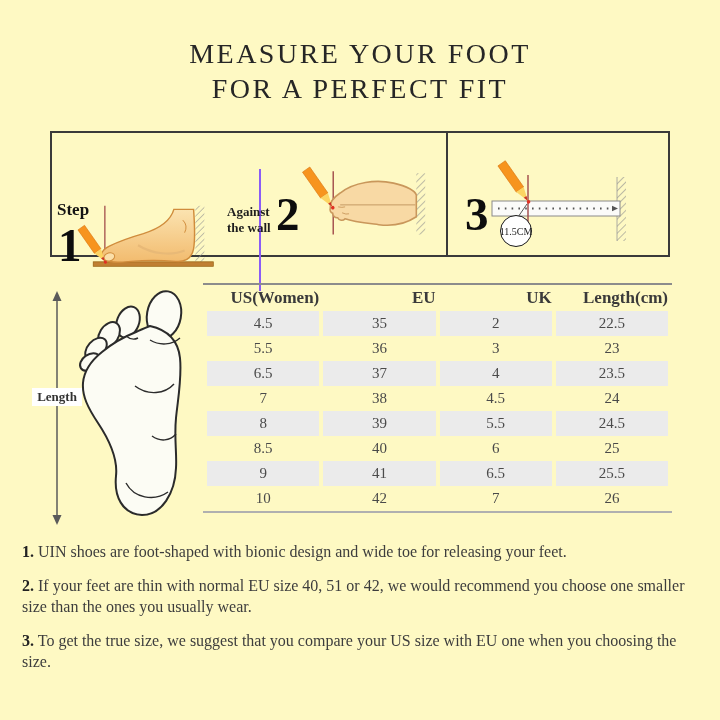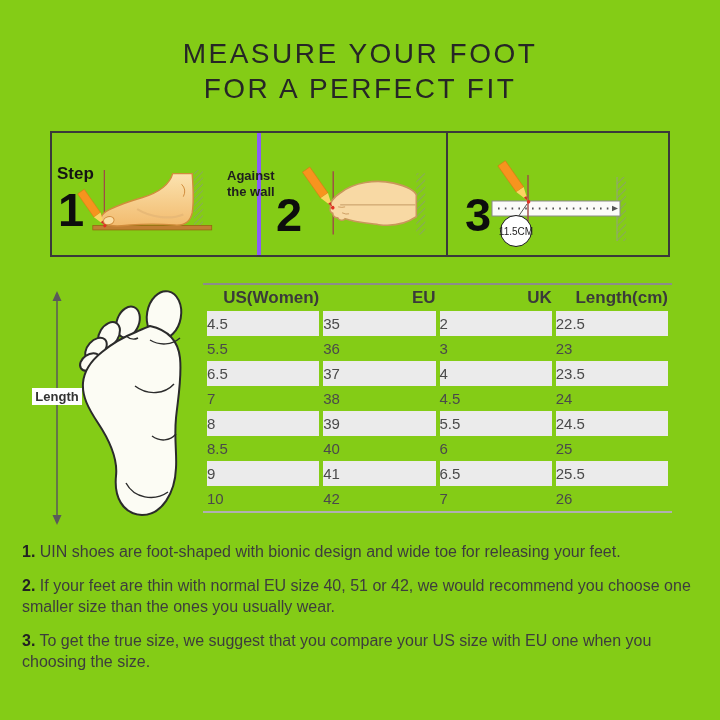--- a/index.html
+++ b/index.html
@@ -1,32 +1,32 @@
 <!DOCTYPE html>
 <html><head>
 <meta charset="utf-8">
 <style>
   * { margin:0; padding:0; box-sizing:border-box; }
   html,body { background:#ffffff; }
   .page {
     position:relative; width:720px; height:720px; margin:0 auto;
-    background:#84cc16; font-family:Liberation Sans, sans-serif; overflow:hidden;
+    background:#fef9c3; font-family:Liberation Serif, serif; overflow:hidden;
   }
   
   .title {
     position:absolute; top:36px; left:0; width:720px; text-align:center;
     color:#262626; font-size:28px; letter-spacing:2.5px; line-height:35px; font-weight:400;
   }
   
   .steps-band {
     position:absolute; left:50px; top:131px; width:620px; height:126px;
     border:2px solid #3a3a3a; display:flex;
   }
   .step-cell { position:relative; height:100%; }
-  .step-cell.c1 { width:209px; border-right:4px solid #8b5cf6; }
+  .step-cell.c1 { width:209px; border-right:2px solid #8b5cf6;margin-top:36px; }
   .step-cell.c2 { width:187px; border-right:2px solid #3a3a3a; }
   .step-cell.c3 { width:198px; }
   .step-cell svg { position:absolute; left:0; top:0; width:100%; height:100%; }
   .step-word { position:absolute; left:5px; top:31px; font-size:17px; font-weight:700; color:#141414; }
   .step-num  { position:absolute; font-size:47px; font-weight:700; color:#0d0d0d; line-height:1; }
   .c1 .step-num { left:6px;  top:53px; }
   .c2 .step-num { left:15px; top:58px; }
   .c3 .step-num { left:17px; top:58px; }
   .against-note {
     position:absolute; left:175px; top:35px; width:56px;
@@ -48,21 +48,21 @@
   }
   .table-wrap {
     position:absolute; left:203px; top:5px; width:469px;
     border-top:2px solid #8c8c8c; border-bottom:2px solid #b0b0b0;
   }
   table.size-table { width:100%; border-collapse:separate; border-spacing:4px 0; table-layout:fixed; }
   table.size-table th {
     height:26px; font-size:17px; font-weight:700; color:#3a3a3a; text-align:right; vertical-align:middle;
   }
   table.size-table td {
-    height:25px; font-size:15px; color:#4a4a4a; vertical-align:middle;
+    height:25px; font-size:15px; color:#4a4a4a; text-align:center; vertical-align:middle;
   }
   tr.stripe td { background:#ebebeb; }
   
   .notes { position:absolute; left:22px; top:541px; width:685px; }
   .notes p { font-size:16px; color:#3d3d3d; line-height:21px; margin-bottom:13px; max-width:672px; }
   .notes .num { font-weight:700; color:#222; }
 </style>
 </head>
 <body>
 

